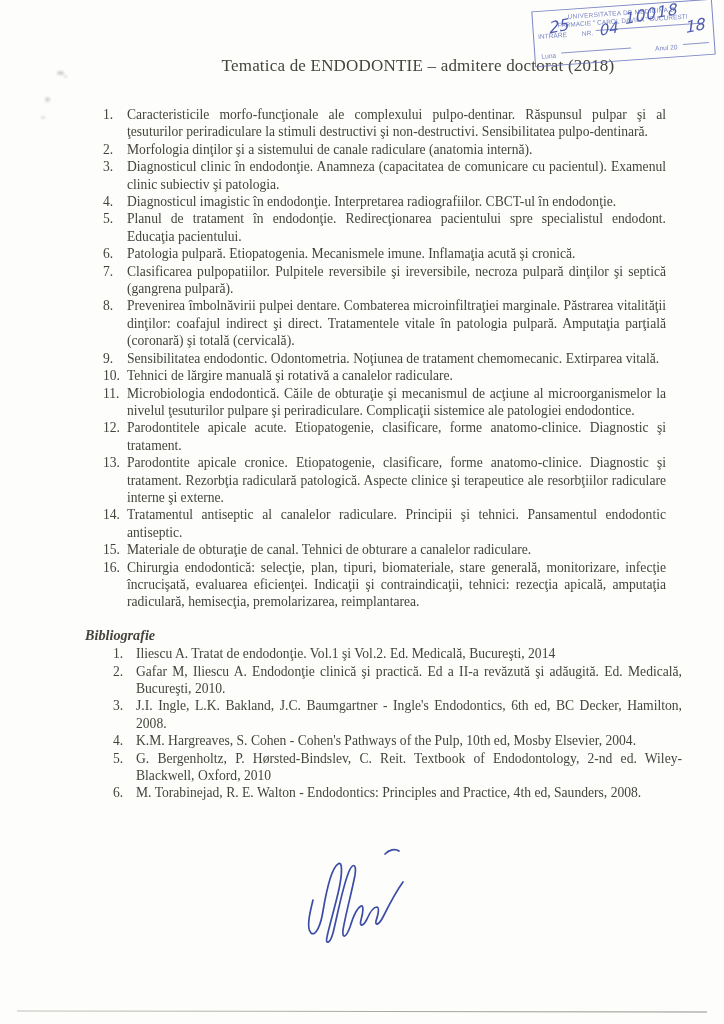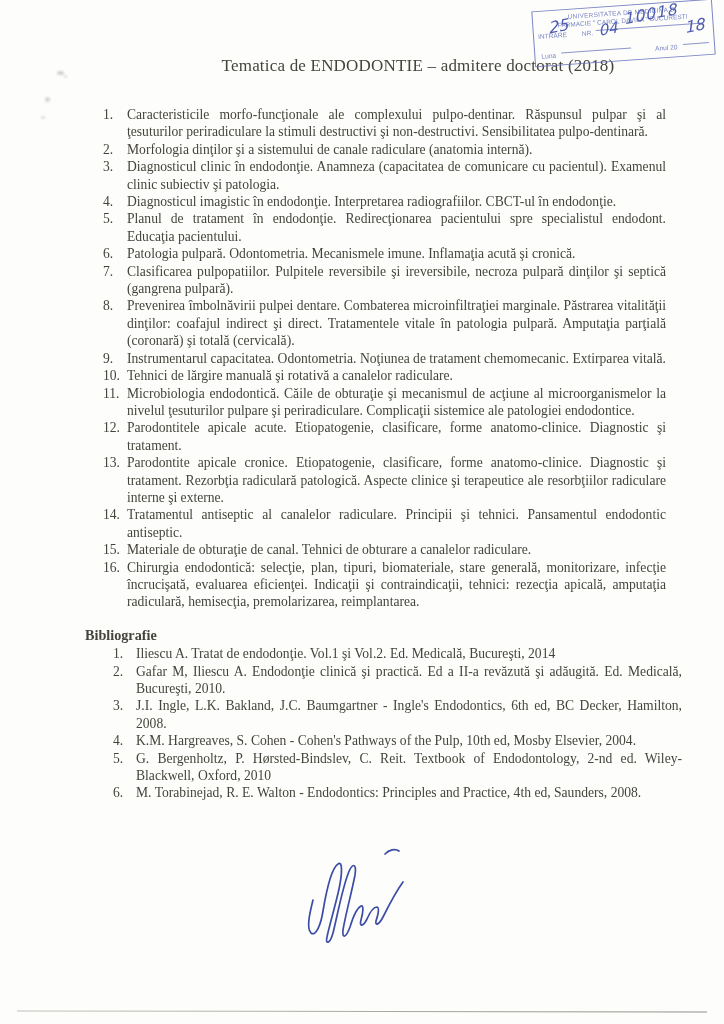--- a/index.html
+++ b/index.html
@@ -29,20 +29,21 @@
     position:relative; padding-left:26px;
     text-align:justify;
   }
   ol.topics > li::before {
     content:counter(t) ".";
     position:absolute; left:2px;
   }
   .bib-heading {
     font-size:14.2px; font-weight:bold;
     margin:4px 0 1px 0;
+    font-style:italic;
   }
   ol.bib { list-style:none; margin:0 0 0 27px; padding:0; counter-reset:b; }
   ol.bib > li {
     counter-increment:b;
     position:relative; padding-left:24px;
     text-align:justify;
   }
   ol.bib > li::before {
     content:counter(b) ".";
     position:absolute; left:1px;
@@ -118,24 +119,24 @@
     <span class="hand year">18</span>
   </div>
 
   <div class="column">
     <ol class="topics">
         <li>Caracteristicile morfo-funcţionale ale complexului pulpo-dentinar. Răspunsul pulpar şi al ţesuturilor periradiculare la stimuli destructivi şi non-destructivi. Sensibilitatea pulpo-dentinară.</li>
         <li>Morfologia dinţilor şi a sistemului de canale radiculare (anatomia internă).</li>
         <li>Diagnosticul clinic în endodonţie. Anamneza (capacitatea de comunicare cu pacientul). Examenul clinic subiectiv şi patologia.</li>
         <li>Diagnosticul imagistic în endodonţie. Interpretarea radiografiilor. CBCT-ul în endodonţie.</li>
         <li>Planul de tratament în endodonţie. Redirecţionarea pacientului spre specialistul endodont. Educaţia pacientului.</li>
-        <li>Patologia pulpară. Odontometria. Mecanismele imune. Inflamaţia acută şi cronică.</li>
+        <li>Patologia pulpară. Etiopatogenia. Mecanismele imune. Inflamaţia acută şi cronică.</li>
         <li>Clasificarea pulpopatiilor. Pulpitele reversibile şi ireversibile, necroza pulpară dinţilor şi septică (gangrena pulpară).</li>
         <li>Prevenirea îmbolnăvirii pulpei dentare. Combaterea microinfiltraţiei marginale. Păstrarea vitalităţii dinţilor: coafajul indirect şi direct. Tratamentele vitale în patologia pulpară. Amputaţia parţială (coronară) şi totală (cervicală).</li>
-        <li>Instrumentarul capacitatea. Odontometria. Noţiunea de tratament chemomecanic. Extirparea vitală.</li>
+        <li>Sensibilitatea endodontic. Odontometria. Noţiunea de tratament chemomecanic. Extirparea vitală.</li>
         <li>Tehnici de lărgire manuală şi rotativă a canalelor radiculare.</li>
         <li>Microbiologia endodontică. Căile de obturaţie şi mecanismul de acţiune al microorganismelor la nivelul ţesuturilor pulpare şi periradiculare. Complicaţii sistemice ale patologiei endodontice.</li>
         <li>Parodontitele apicale acute. Etiopatogenie, clasificare, forme anatomo-clinice. Diagnostic şi tratament.</li>
         <li>Parodontite apicale cronice. Etiopatogenie, clasificare, forme anatomo-clinice. Diagnostic şi tratament. Rezorbţia radiculară patologică. Aspecte clinice şi terapeutice ale resorbţiilor radiculare interne şi externe.</li>
         <li>Tratamentul antiseptic al canalelor radiculare. Principii şi tehnici. Pansamentul endodontic antiseptic.</li>
         <li>Materiale de obturaţie de canal. Tehnici de obturare a canalelor radiculare.</li>
         <li>Chirurgia endodontică: selecţie, plan, tipuri, biomateriale, stare generală, monitorizare, infecţie încrucişată, evaluarea eficienţei. Indicaţii şi contraindicaţii, tehnici: rezecţia apicală, amputaţia radiculară, hemisecţia, premolarizarea, reimplantarea.</li>
       </ol>
     <h2 class="bib-heading">Bibliografie</h2>
     <ol class="bib">

